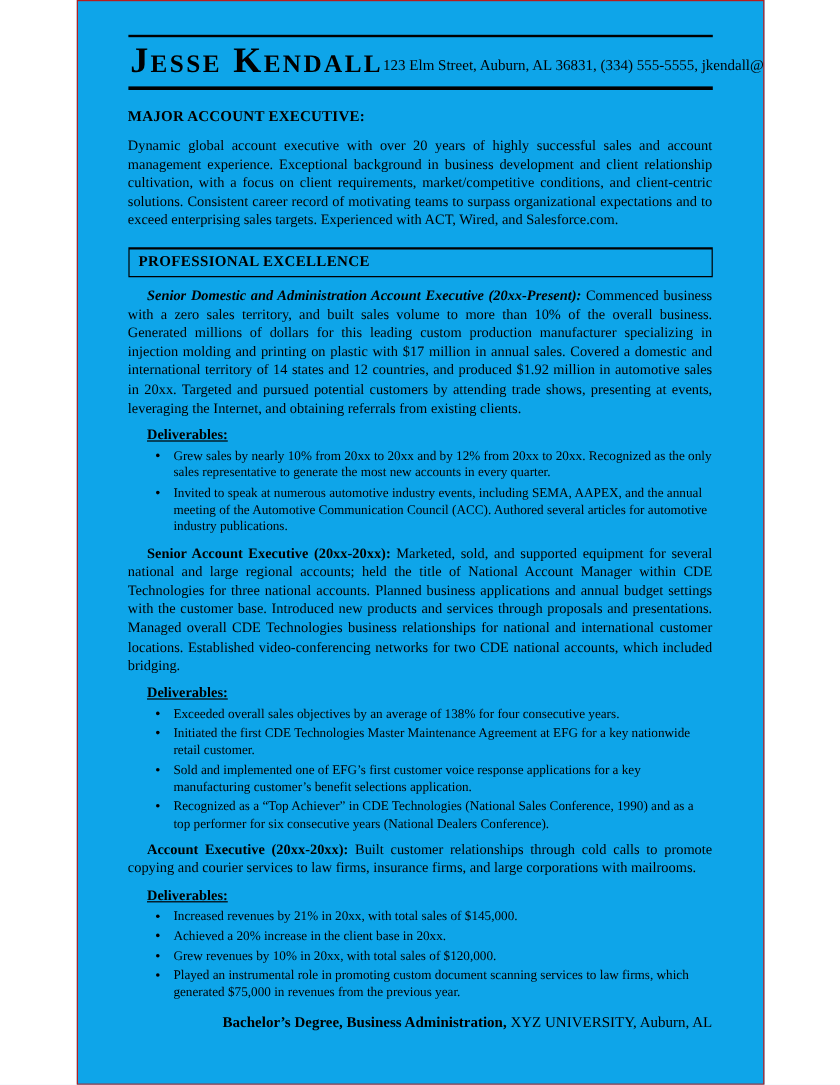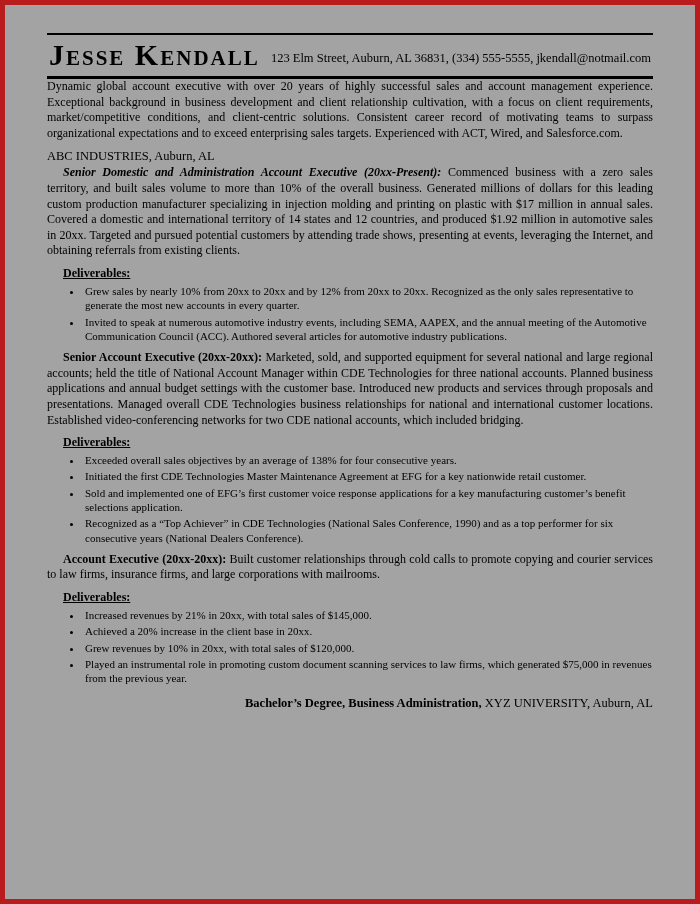--- a/index.html
+++ b/index.html
@@ -3,25 +3,25 @@
 <meta charset="utf-8">
 <style>
   * { margin: 0; padding: 0; box-sizing: border-box; }
   html, body { background: #ffffff; }
   body {
     font-family: "Liberation Serif", "DejaVu Serif", serif;
     color: #000;
     -webkit-font-smoothing: antialiased;
   }
   .page {
-    width: 700px;
+    width: 573px;
     height: 904px;
     margin: 0 auto;
-    background: #a3a3a3;
-    border: 5px solid #b91c1c;
+    background: #0ea5e9;
+    border: 1px solid #b91c1c;
     padding: 28px 42px 0 42px;
     overflow: hidden;
   }
   
   .header {
     border-top: 2px solid #000;
     border-bottom: 3px solid #000;
   }
   .header-row {
     display: flex;
@@ -114,27 +114,28 @@
 <div class="page">
 
   <header class="header">
     <div class="header-row">
       <h1 class="name">Jesse Kendall</h1>
       <div class="contact">123 Elm Street, Auburn, AL 36831, (334) 555-5555, jkendall@notmail.com</div>
     </div>
   </header>
 
   <section>
+    <h2 class="objective-heading">MAJOR ACCOUNT EXECUTIVE:</h2>
     <p class="summary">Dynamic global account executive with over 20 years of highly successful sales and account management experience. Exceptional background in business development and client relationship cultivation, with a focus on client requirements, market/competitive conditions, and client-centric solutions. Consistent career record of motivating teams to surpass organizational expectations and to exceed enterprising sales targets. Experienced with ACT, Wired, and Salesforce.com.</p>
   </section>
 
   <section>
+    <h2 class="section-heading">PROFESSIONAL EXCELLENCE</h2>
 
     <div class="job">
-      <div class="company">ABC INDUSTRIES, Auburn, AL</div>
       <p class="job-desc">
         <span class="role italic">Senior Domestic and Administration Account Executive (20xx-Present):</span>
         <span>Commenced business with a zero sales territory, and built sales volume to more than 10% of the overall business. Generated millions of dollars for this leading custom production manufacturer specializing in injection molding and printing on plastic with $17 million in annual sales. Covered a domestic and international territory of 14 states and 12 countries, and produced $1.92 million in automotive sales in 20xx. Targeted and pursued potential customers by attending trade shows, presenting at events, leveraging the Internet, and obtaining referrals from existing clients.</span>
       </p>
       <div class="deliverables">Deliverables:</div>
       <ul class="bullets">
         <li>Grew sales by nearly 10% from 20xx to 20xx and by 12% from 20xx to 20xx. Recognized as the only sales representative to generate the most new accounts in every quarter.</li>
         <li>Invited to speak at numerous automotive industry events, including SEMA, AAPEX, and the annual meeting of the Automotive Communication Council (ACC). Authored several articles for automotive industry publications.</li>
       </ul>
     </div>

